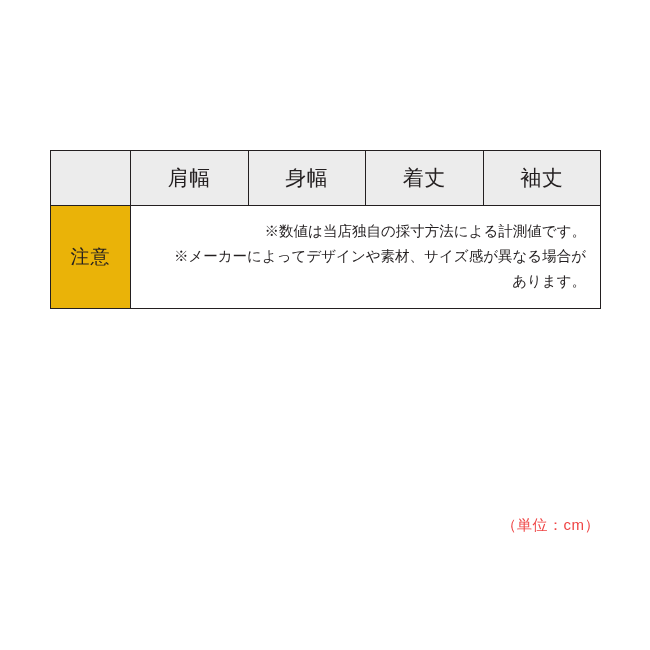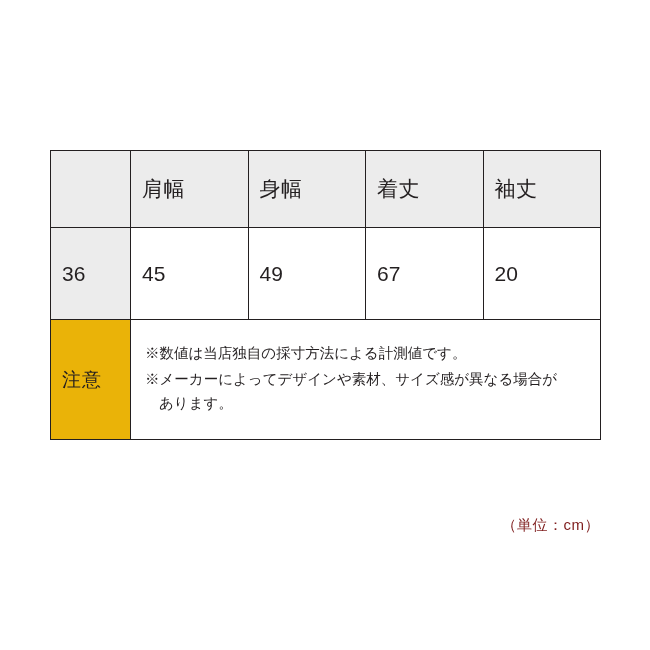--- a/index.html
+++ b/index.html
@@ -27,22 +27,22 @@
     width: 550px;
   }
   table.size-table {
     border-collapse: collapse;
     width: 550px;
     table-layout: fixed;
   }
   table.size-table td,
   table.size-table th {
     border: 1px solid #231f20;
-    padding: 11px;
-    text-align: left;
+    padding: 0;
+    text-align: center;
     vertical-align: middle;
     font-weight: normal;
     font-size: 21px;
     color: #231f20;
     background: #ffffff;
   }
   col.c-size { width: 80px; }
   col.c-col  { width: 117.5px; }
 
   
@@ -68,41 +68,41 @@
     font-size: 21px;
   }
   
   tr.note-row td.note-label {
     background: #eab308;
     height: 97px;
     font-size: 19px;
     letter-spacing: 1px;
   }
   tr.note-row td.note-body {
-    text-align: left;
+    text-align: right;
     padding: 13px 14px 13px 14px;
     font-size: 14.5px;
     line-height: 1.75;
     vertical-align: middle;
   }
   .note-line {
     white-space: nowrap;
   }
   .note-line.indent {
     padding-left: 14px;
     font-family: Liberation Mono, monospace;
   }
   .unit {
     position: absolute;
     left: 50px;
     top: 516px;
     width: 550px;
     text-align: right;
     font-size: 15px;
-    color: #7f1d1d;
+    color: #ef4444;
     letter-spacing: 0.5px;
   }
 </style>
 </head>
 <body>
 
 <div class="page">
 
   <div class="table-wrap">
     <table class="size-table">
@@ -115,27 +115,20 @@
       </colgroup>
       <tbody>
         <tr class="header-row">
           <td class="corner-cell"></td>
           <td>肩幅</td>
           <td>身幅</td>
           <td>着丈</td>
           <td>袖丈</td>
         </tr>
 
-        <tr class="data-row">
-          <td class="size-cell">36</td>
-          <td class="val-cell">45</td>
-          <td class="val-cell">49</td>
-          <td class="val-cell">67</td>
-          <td class="val-cell">20</td>
-        </tr>
 
 
 
         <tr class="note-row">
           <td class="note-label">注意</td>
           <td class="note-body" colspan="4">
             <div class="note-line">※数値は当店独自の採寸方法による計測値です。</div>
             <div class="note-line">※メーカーによってデザインや素材、サイズ感が異なる場合が</div>
             <div class="note-line indent">あります。</div>
           </td>

